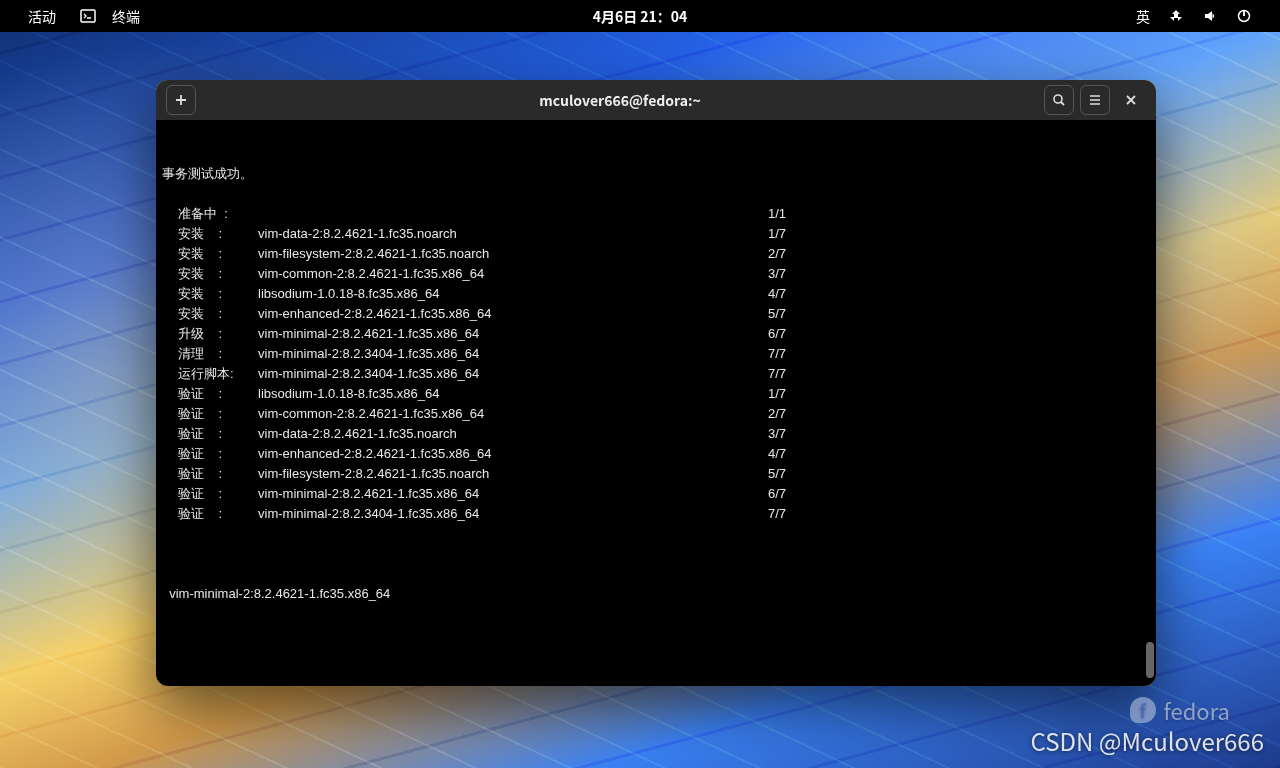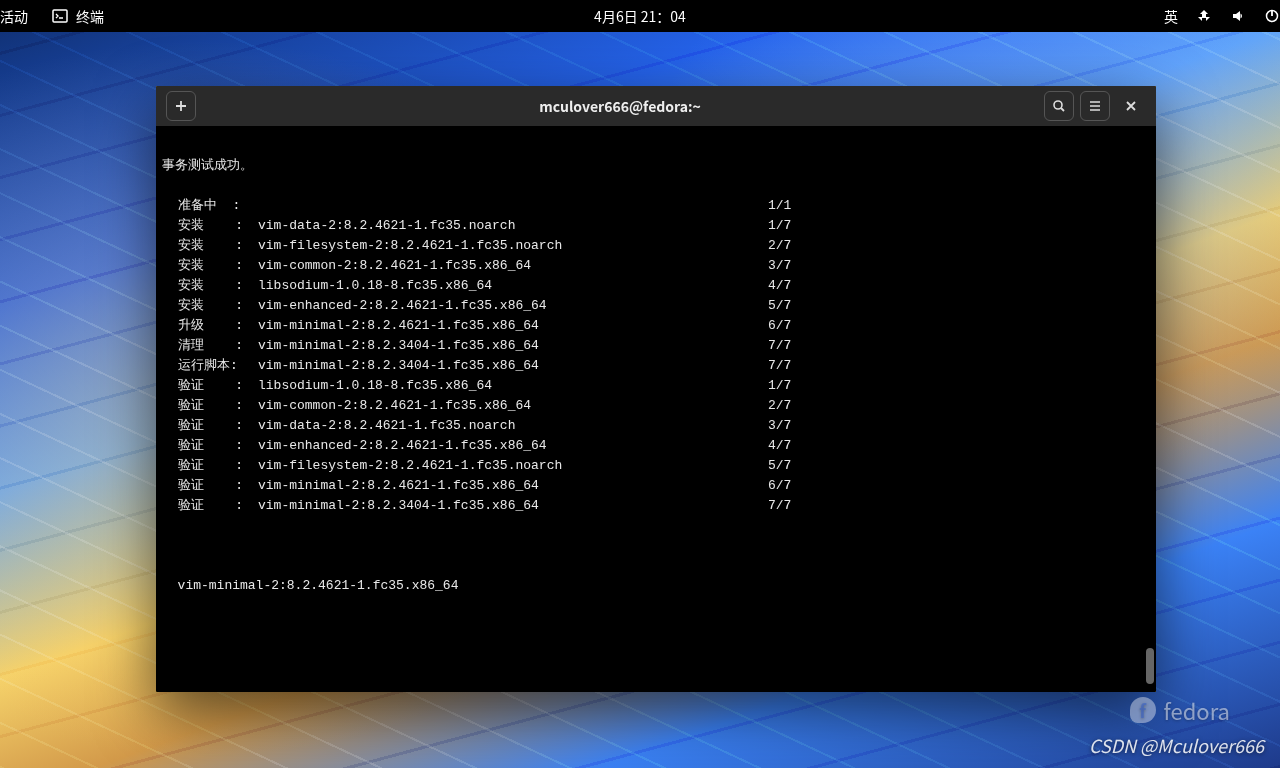--- a/index.html
+++ b/index.html
@@ -20,54 +20,54 @@
 .wallpaper::before, .wallpaper::after {
   content: ""; position: absolute; inset: 0;
   background: repeating-linear-gradient(25deg, rgba(255,255,255,0.08) 0 2px, transparent 2px 40px),
               repeating-linear-gradient(-15deg, rgba(0,0,50,0.08) 0 3px, transparent 3px 60px);
   mix-blend-mode: overlay;
 }
 .topbar {
   position: absolute; top: 0; left: 0; right: 0; height: 32px;
   background: #000; color: #fff;
   display: flex; align-items: center;
-  font-size: 14px; padding: 0 0;
+  font-size: 14px; padding: 0 28px;
   z-index: 10;
 }
 .topbar-left { display: flex; align-items: center; gap: 24px; }
-.topbar-app { display: flex; align-items: center; gap: 8px; }
-.topbar-center { position: absolute; left: 50%; transform: translateX(-50%); font-weight: 400; }
+.topbar-app { display: flex; align-items: center; gap: 16px; }
+.topbar-center { position: absolute; left: 50%; transform: translateX(-50%); font-weight: 700; }
 .topbar-right { margin-left: auto; display: flex; align-items: center; gap: 18px; }
 .topbar-right svg, .topbar-app svg { fill: #fff; }
 .term-window {
   position: absolute; left: 156px; top: 80px; width: 1000px; height: 606px;
-  background: #eab308; border-radius: 1px; overflow: hidden;
+  background: #eab308; border-radius: 12px; overflow: hidden;
   box-shadow: 0 20px 60px rgba(0,0,0,0.6);
-  display: flex; flex-direction: column; margin-top: 6px;
+  display: flex; flex-direction: column;
 }
 .term-titlebar {
   height: 40px; background: #2a2a2a;
   display: flex; align-items: center; padding: 0 10px;
   gap: 8px;
 }
 .tb-btn {
   width: 30px; height: 30px; border-radius: 6px;
   display: flex; align-items: center; justify-content: center;
   color: #ddd;
 }
 .tb-btn.boxed { border: 1px solid #555; }
 .tb-title {
   flex: 1; text-align: center; color: #eee; font-size: 14px; font-weight: 600;
 }
 .tb-right { display: flex; gap: 6px; }
 .term-body {
   flex: 1; background: #000; position: relative;
-  font-family: Liberation Mono, monospace;
+  font-family: Liberation Sans, sans-serif;
   font-size: 13px; line-height: 20px; color: #e8e8e8;
-  padding: 10px 0 6px 6px;
+  padding: 24px 0 6px 6px;
   overflow: hidden;
 }
 .term-content { white-space: pre; }
 .row { display: flex; padding-left: 0; }
 .col-indent { width: 16px; }
 .col-action { width: 80px; }
 .col-pkg { width: 510px; }
 .col-count { width: 40px; }
 .term-scrollbar {
   position: absolute; right: 2px; top: 0; bottom: 0; width: 10px;
@@ -83,23 +83,22 @@
   text-shadow: 0 1px 3px rgba(0,0,0,0.3);
 }
 .fedora-logo .f-icon {
   width: 26px; height: 26px; border-radius: 50% 50% 50% 8px;
   background: rgba(255,255,255,0.4);
   display: flex; align-items: center; justify-content: center;
   color: rgba(60,100,200,0.6); font-weight: bold; font-size: 18px;
 }
 .watermark {
   position: absolute; right: 16px; bottom: 10px;
-  color: rgba(255,255,255,0.85); font-size: 18px;
+  color: rgba(255,255,255,0.85); font-size: 24px;
   text-shadow: 0 1px 4px rgba(0,0,0,0.6);
-  font-style: italic;
 }
 </style>
 </head>
 <body>
 
 <div class="wallpaper"></div>
 
 <div class="topbar">
   <div class="topbar-left">
     <span>活动</span>

